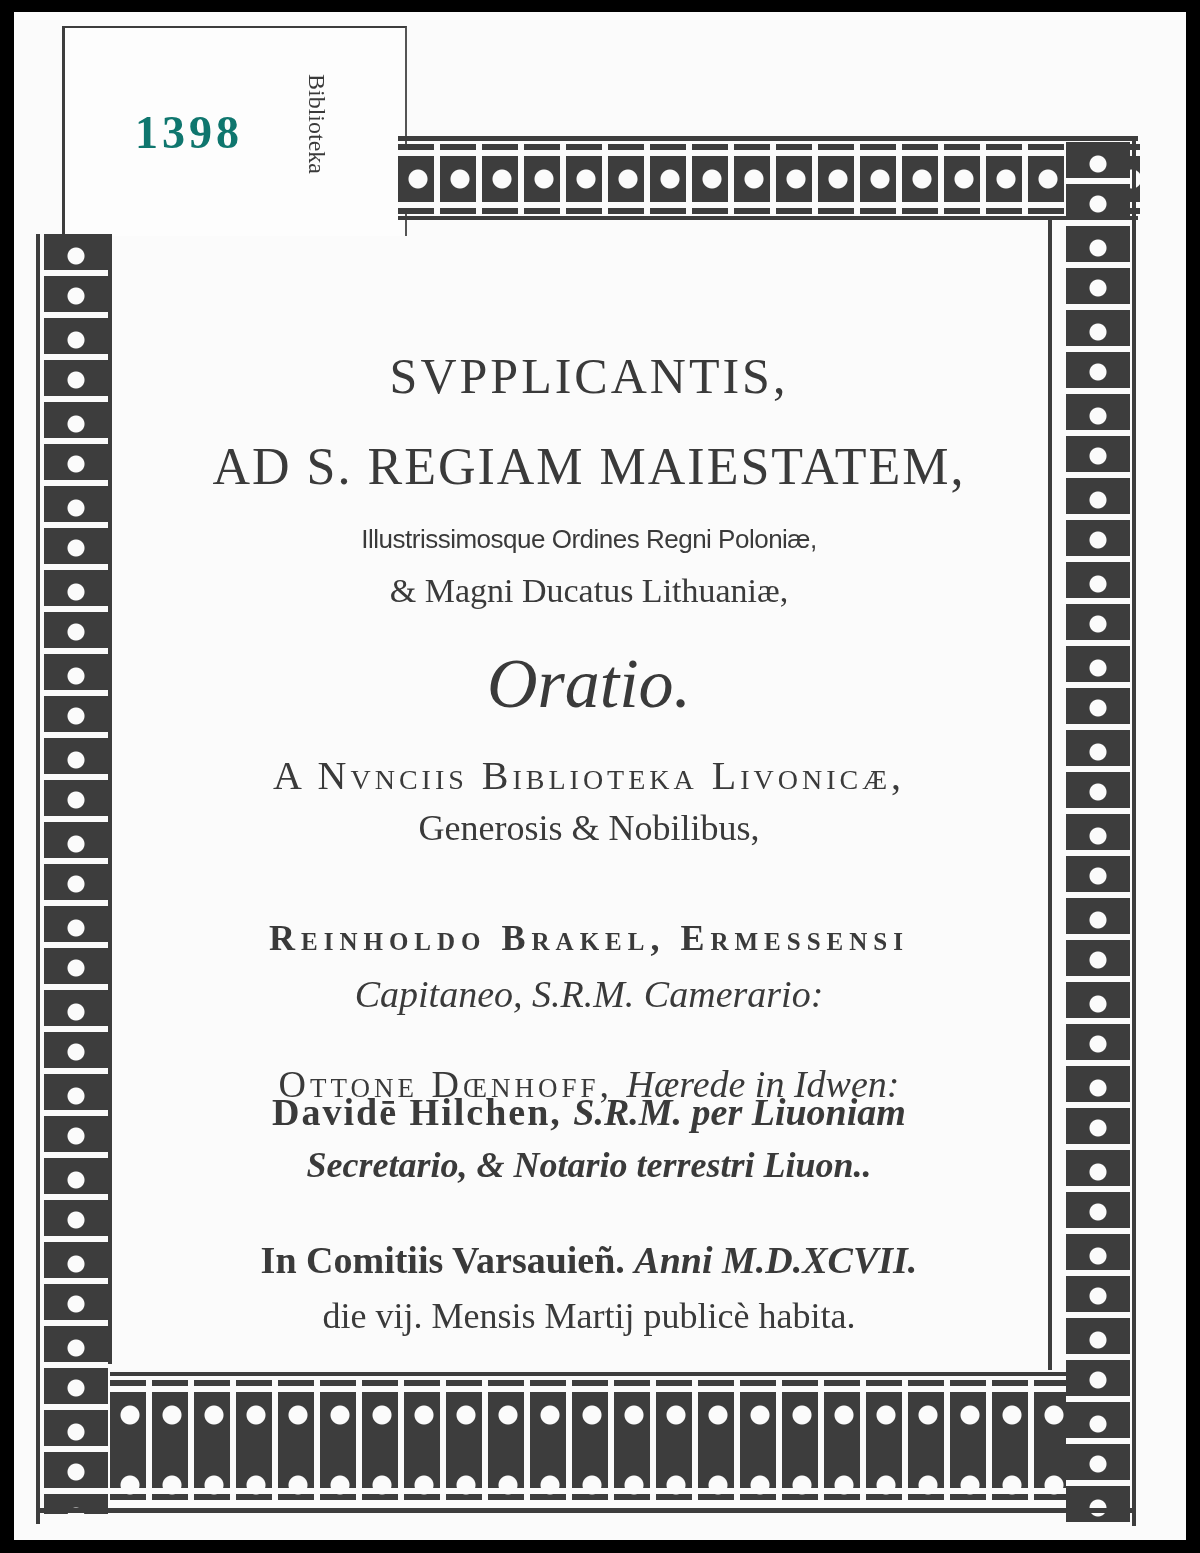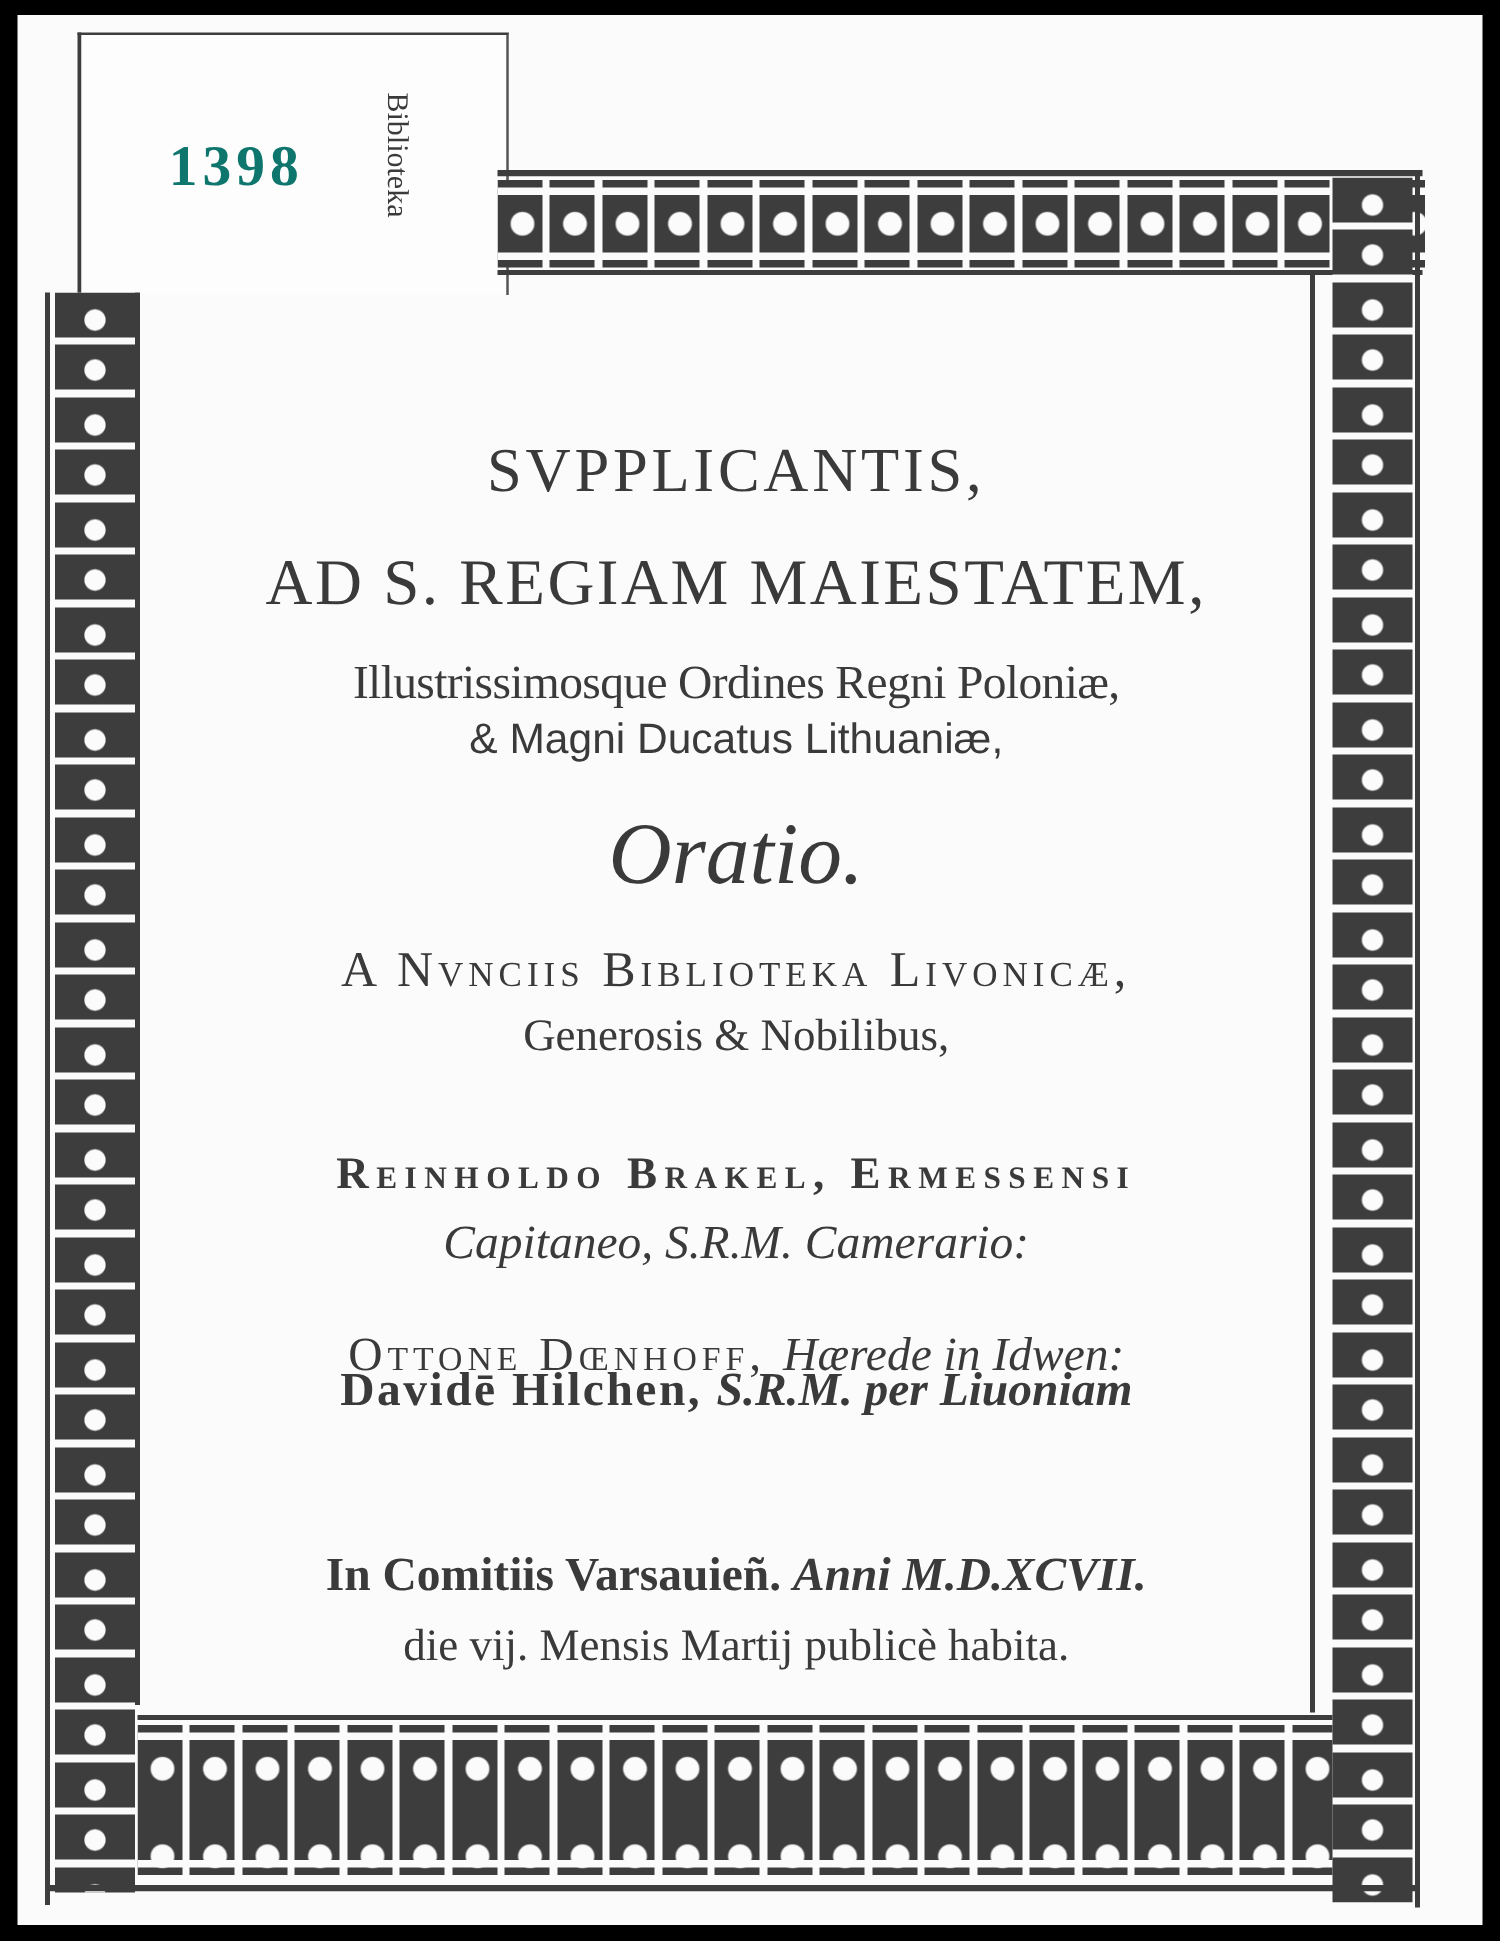--- a/index.html
+++ b/index.html
@@ -55,22 +55,22 @@
     font-family: "Liberation Serif", serif; font-size: 24px; color: #3a3a3a;
   }
 
   .text-block {
     position: absolute; left: 110px; width: 930px; text-align: center; color: #3a3a3a;
     white-space: nowrap;
   }
   .t-title { top: 222px; font-size: 96px; font-style: italic; letter-spacing: 22px; font-family: "Liberation Serif", serif; }
   .t-sub   { top: 335px; font-size: 50px; letter-spacing: 3px; font-family: "Liberation Serif", serif; }
   .t-ad    { top: 425px; font-size: 52px; letter-spacing: 2px; font-family: "Liberation Serif", serif; }
-  .t-ill   { top: 512px; font-size: 38px; font-family: Liberation Serif, serif; letter-spacing: -0.5px; }
-  .t-mag   { top: 560px; font-size: 34px; font-family: Liberation Sans, sans-serif; }
+  .t-ill   { top: 512px; font-size: 26px; font-family: Liberation Sans, sans-serif; letter-spacing: -0.5px; }
+  .t-mag   { top: 560px; font-size: 34px; font-family: Liberation Serif, serif; }
   .t-orat  { top: 632px; font-size: 70px; font-style: italic; font-family: "Liberation Serif", serif; }
   .t-nunc  { top: 740px; font-size: 40px; letter-spacing: 4px; font-family: "Liberation Serif", serif; font-variant: small-caps; }
   .t-gen   { top: 795px; font-size: 36px; font-family: "Liberation Serif", serif; }
   .t-rein  { top: 905px; font-size: 36px; letter-spacing: 6px; font-family: "Liberation Serif", serif; font-variant: small-caps; font-weight: bold; }
   .t-cap   { top: 960px; font-size: 38px; font-style: italic; font-family: "Liberation Serif", serif; }
   .t-otto  { top: 1018px; font-size: 38px; letter-spacing: 4px; font-family: "Liberation Serif", serif; font-variant: small-caps; margin-top: 32px; }
   .t-dav   { top: 1078px; font-size: 38px; letter-spacing: 2px; font-family: "Liberation Serif", serif; font-weight: bold; }
   .t-sec   { top: 1132px; font-size: 36px; font-style: italic; font-family: "Liberation Serif", serif; font-weight: bold; }
   .t-comit { top: 1226px; font-size: 38px; font-family: "Liberation Serif", serif; font-weight: bold; }
   .t-die   { top: 1283px; font-size: 36px; font-family: "Liberation Serif", serif; font-weight: normal; }
@@ -112,18 +112,19 @@
   <div class="text-block t-rein">Reinholdo Brakel, Ermessensi</div>
   <div class="text-block t-cap">Capitaneo, S.R.M. Camerario:</div>
   <div class="text-block t-otto">
     <span>Ottone Dœnhoff,</span>
     <span class="it" style="font-variant:normal; letter-spacing:0;">Hærede in Idwen:</span>
   </div>
   <div class="text-block t-dav">
     <span>Davidē Hilchen,</span>
     <span class="it" style="letter-spacing:0;">S.R.M. per Liuoniam</span>
   </div>
+  <div class="text-block t-sec">Secretario, &amp; Notario terrestri Liuon..</div>
   <div class="text-block t-comit">
     <span>In Comitiis Varsauieñ.</span>
     <span class="it">Anni M.D.XCVII.</span>
   </div>
   <div class="text-block t-die">die vij. Mensis Martij publicè habita.</div>
 </div>
 
 </body></html>

